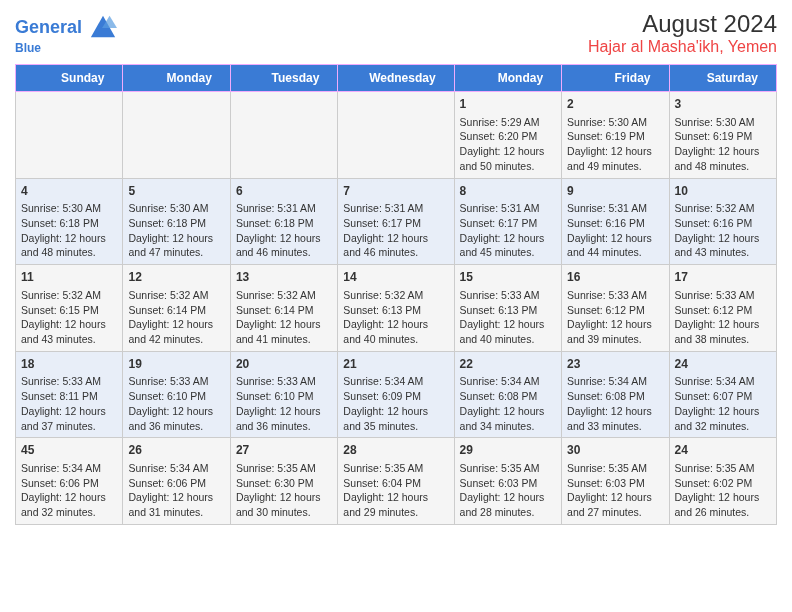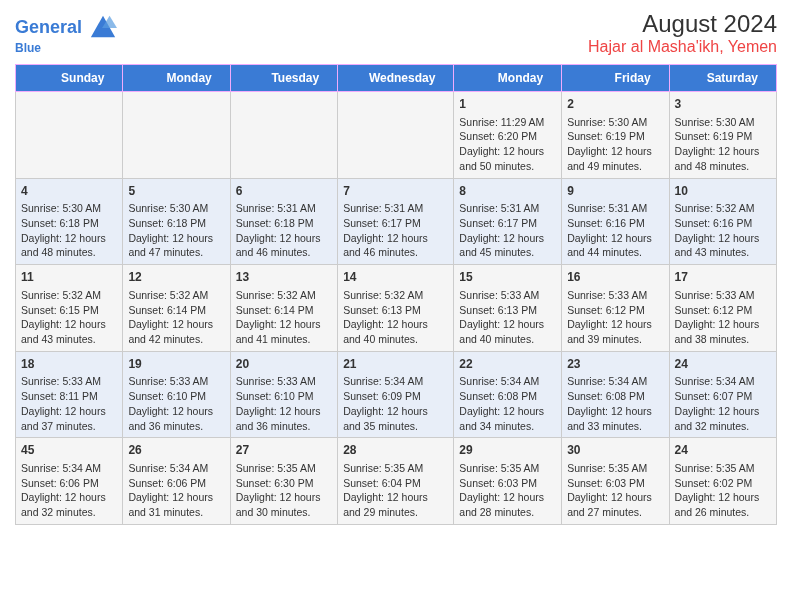--- a/index.html
+++ b/index.html
@@ -125,21 +125,21 @@
       </tr>
   </thead>
   <tbody id="calendar-body">
   <tr>
         <td class="empty-cell"></td>
         <td class="empty-cell"></td>
         <td class="empty-cell"></td>
         <td class="empty-cell"></td>
         <td>
           <span class="day-num">1</span>
-          <div>Sunrise: 11:29 AM</div>
+          <div>Sunrise: 5:29 AM</div>
           <div>Sunset: 6:20 PM</div>
           <div>Daylight: 12 hours</div>
           <div>and 50 minutes.</div>
         </td>
         <td>
           <span class="day-num">2</span>
           <div>Sunrise: 5:30 AM</div>
           <div>Sunset: 6:19 PM</div>
           <div>Daylight: 12 hours</div>
           <div>and 49 minutes.</div>

